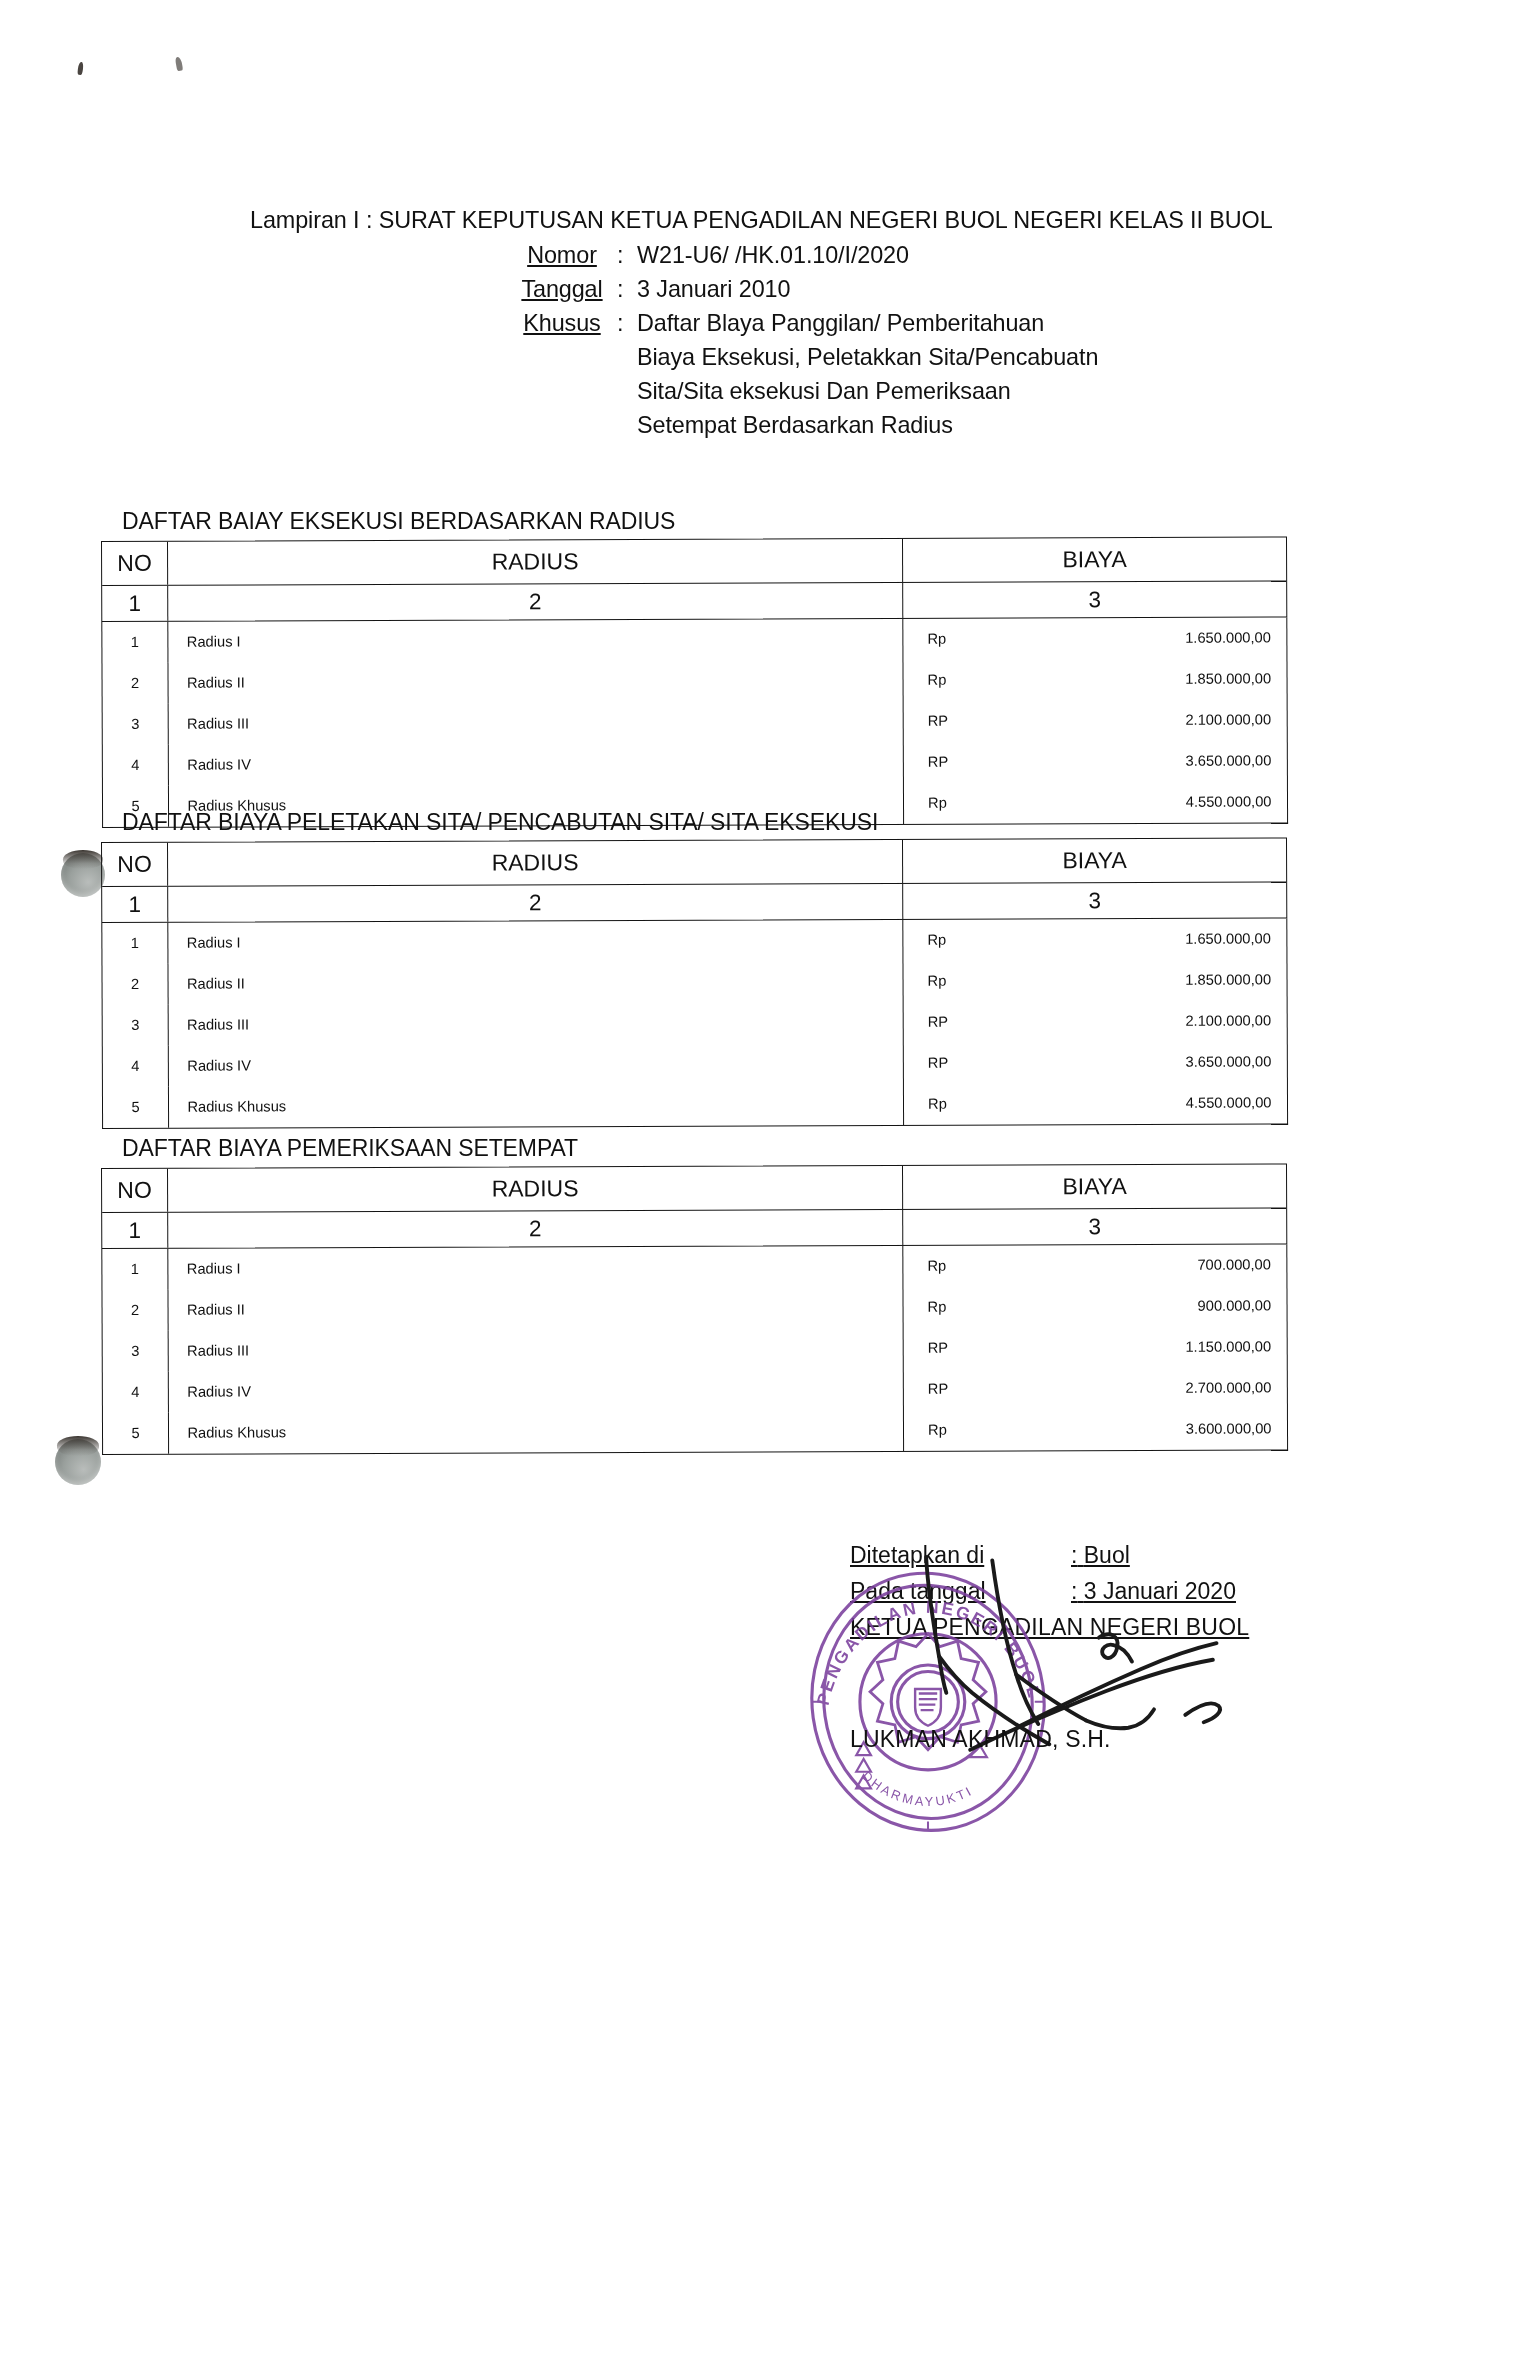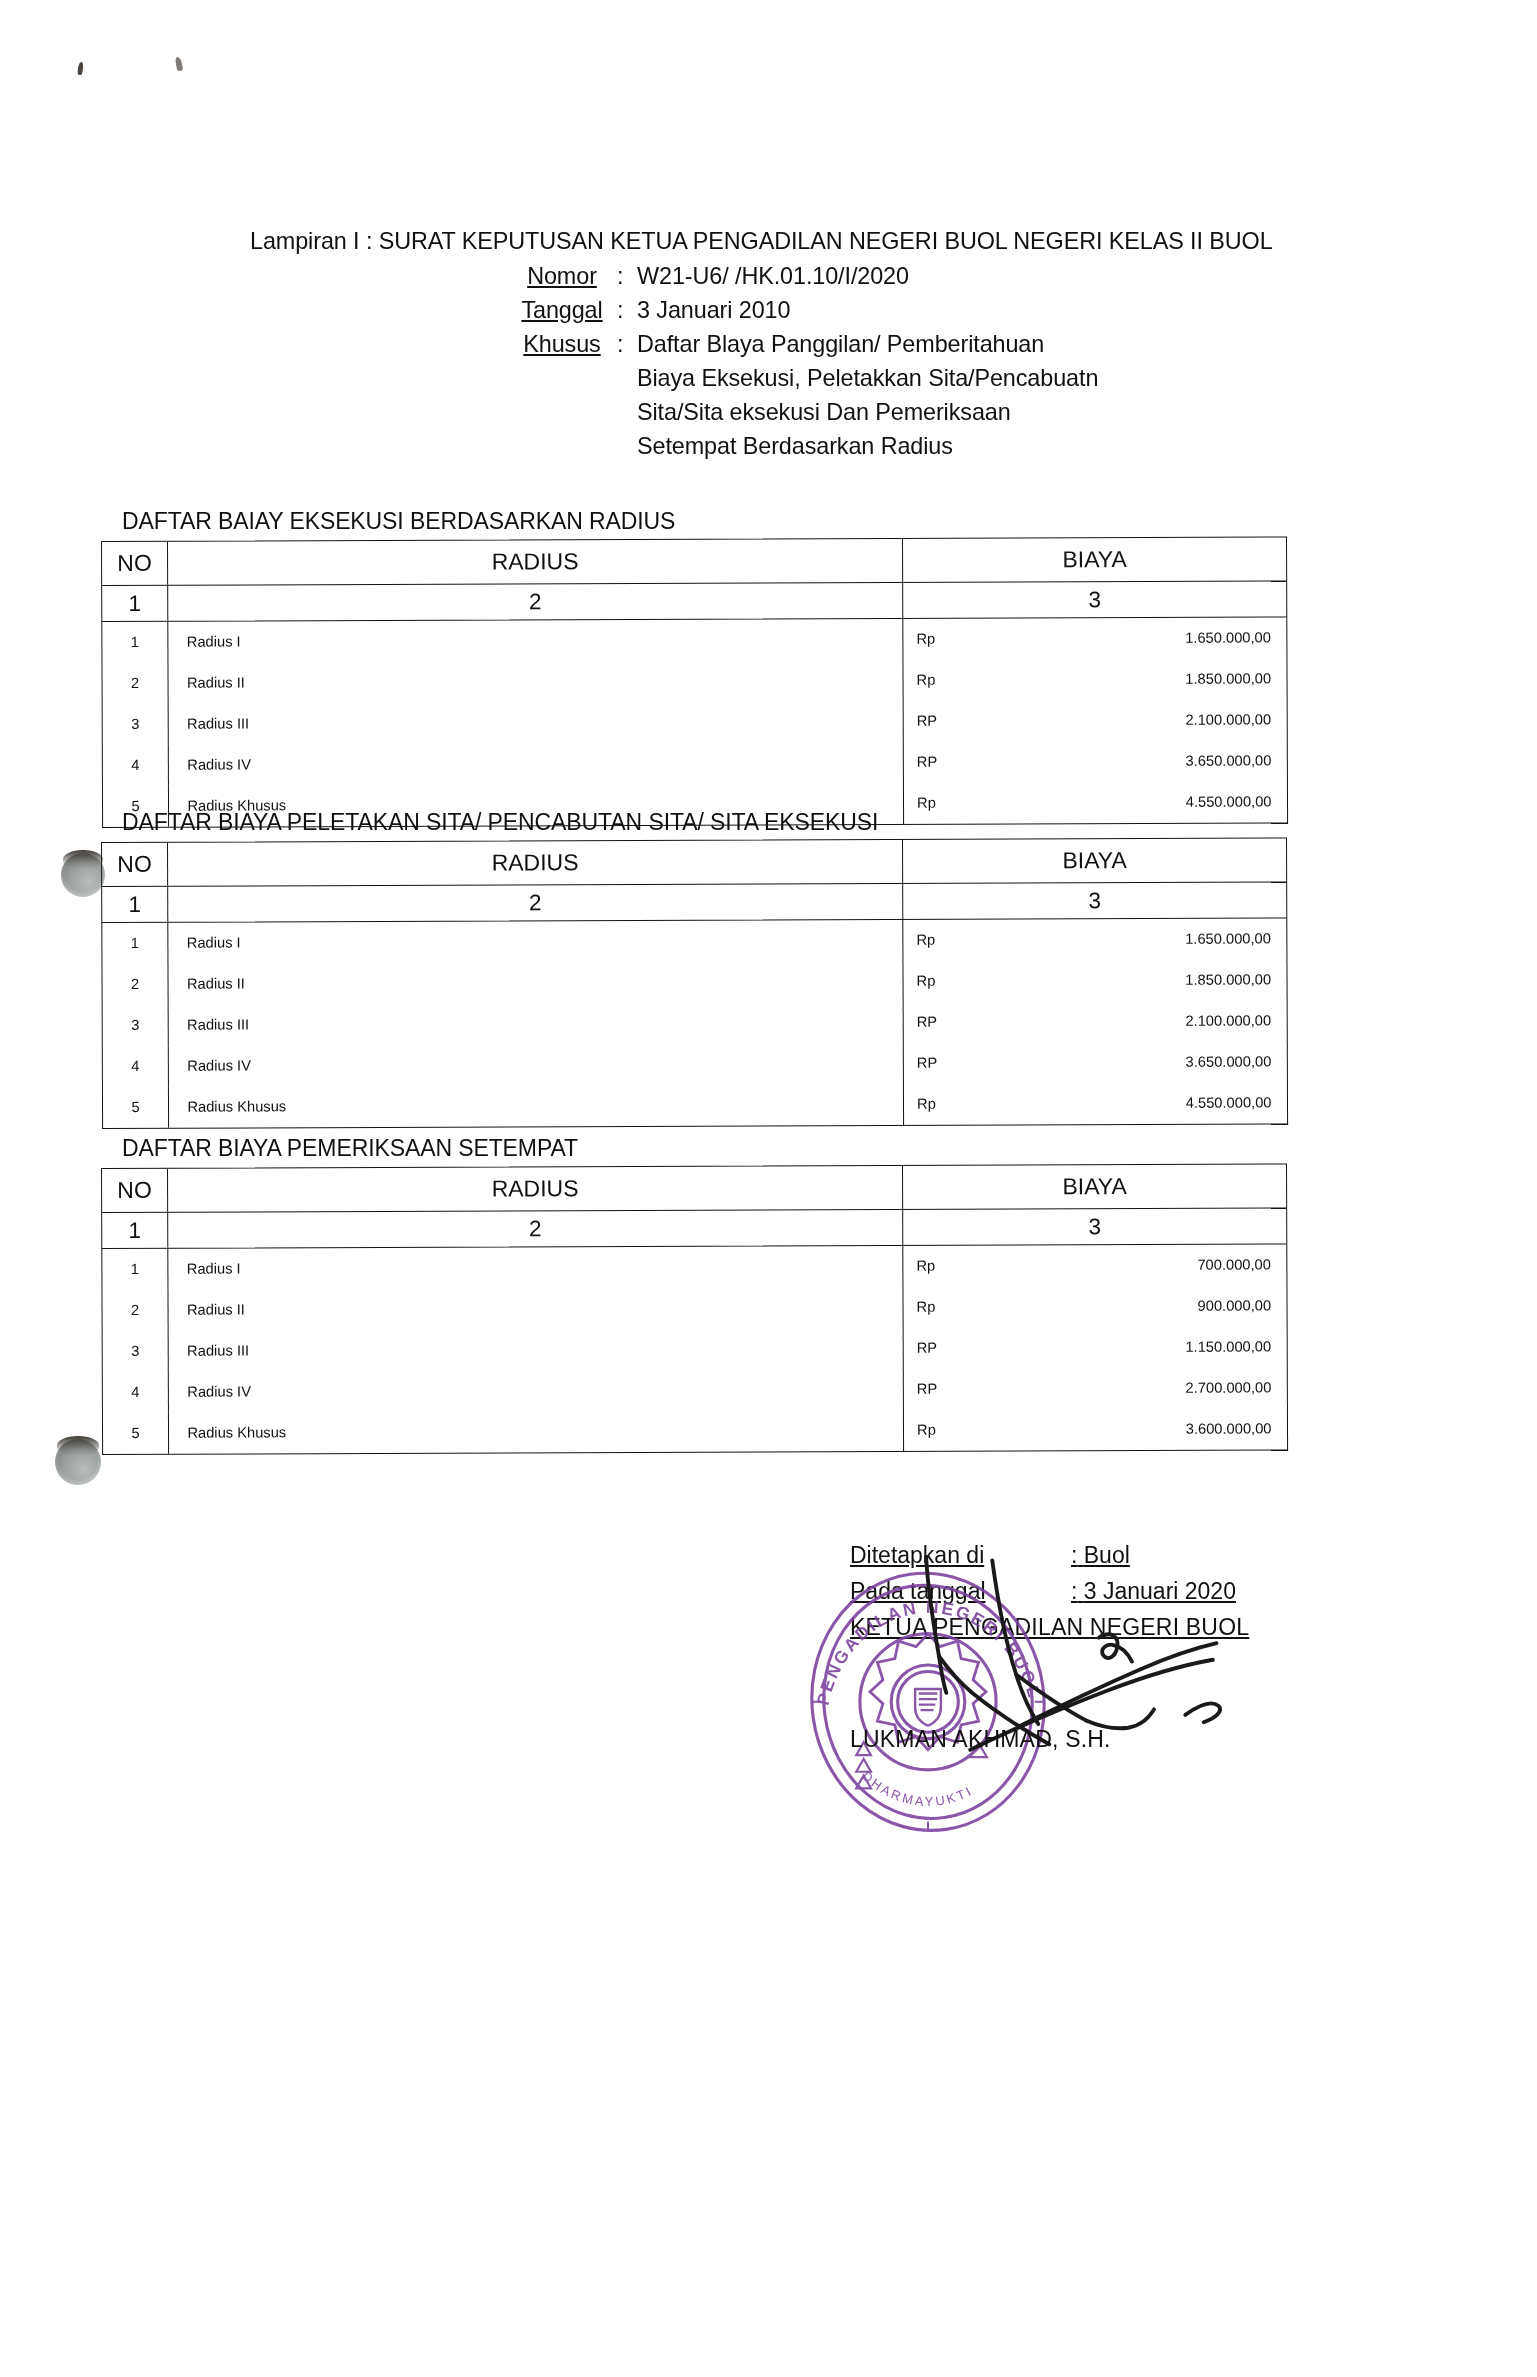--- a/index.html
+++ b/index.html
@@ -56,21 +56,21 @@
     border-radius: 50% 50% 45% 45%;
     background: linear-gradient(180deg, #3a3530 0%, rgba(90,86,82,0.25) 70%, rgba(0,0,0,0) 100%);
   }
   .punch-1 { left: 61px; top: 853px; width: 44px; height: 44px; }
   .punch-2 { left: 55px; top: 1439px; width: 46px; height: 46px; }
 
   
   .header-block {
     position: absolute;
     left: 250px;
-    top: 224px;
+    top: 203px;
     font-size: 23.4px;
     line-height: 34px;
     letter-spacing: -0.1px;
     white-space: nowrap;
   }
   .header-line1 { font-size: 23.4px; }
   .kv-rows { margin-top: 0.9px; }
   .kv-row {
     display: flex;
     align-items: flex-start;
@@ -130,21 +130,21 @@
     line-height: 41px;
   }
 
   .amt-row {
     display: flex;
     height: 41px;
     align-items: center;
   }
   .amt-cur {
     width: 81px; flex: 0 0 81px;
-    padding-left: 13px;
+    padding-left: 24px;
     height: 41px;
     line-height: 41px;
   }
   .amt-val {
     flex: 1 1 auto;
     text-align: right;
     padding-right: 16.5px;
     height: 41px;
     line-height: 41px;
   }

